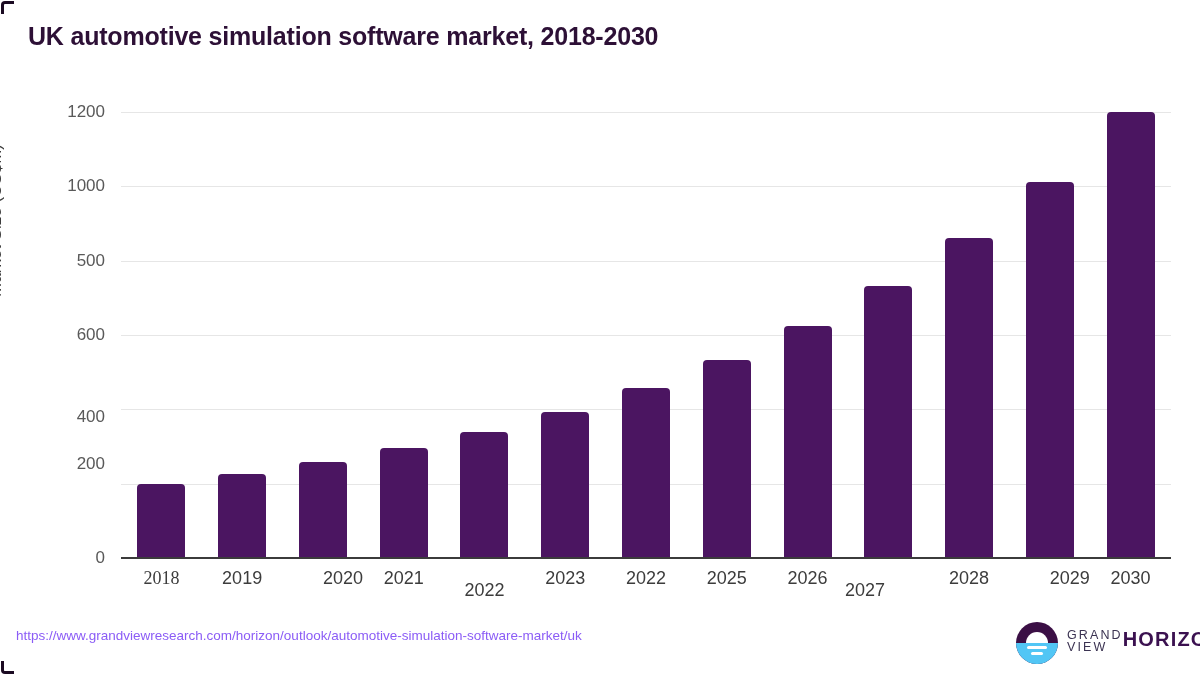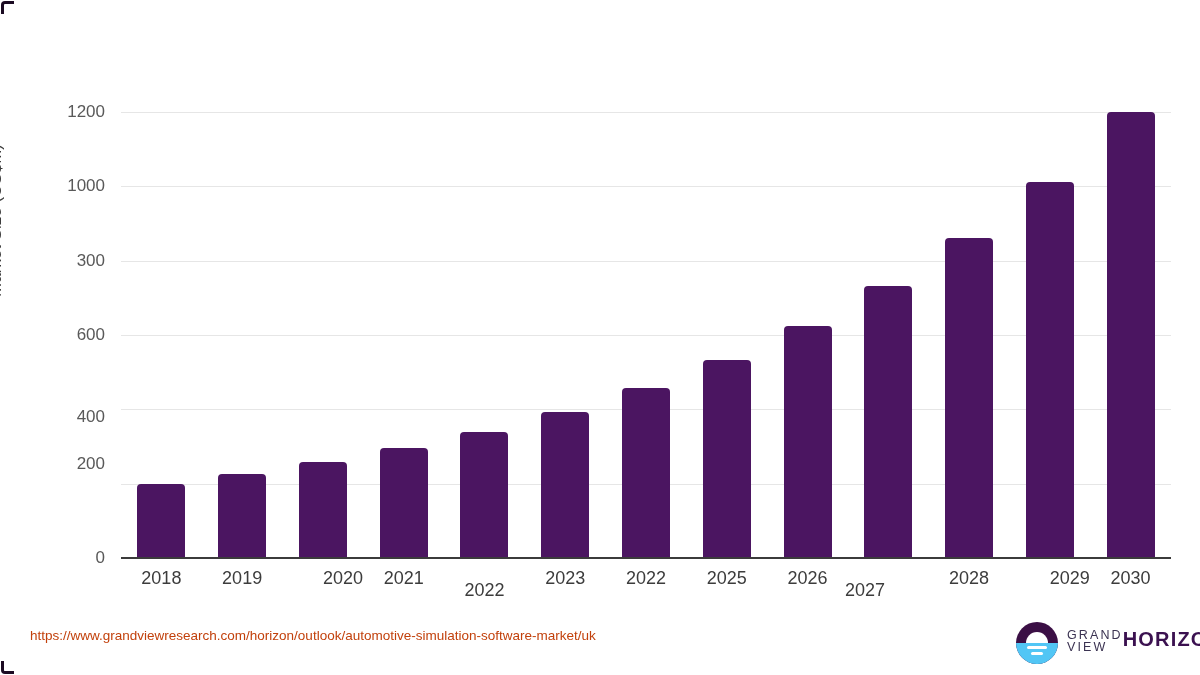--- a/index.html
+++ b/index.html
@@ -100,24 +100,24 @@
     position: absolute;
     top: 568px;
     width: 80px;
     text-align: center;
     font-size: 18px;
     color: #3c3c3c;
   }
 
   #footer-url {
     position: absolute;
-    left: 30px;
+    left: 16px;
     top: 628px;
     font-size: 13.5px;
-    color: #c2410c;
+    color: #8b5cf6;
     white-space: nowrap;
   }
 
   
   #logo {
     position: absolute;
     left: 1016px;
     top: 622px;
     display: flex;
     align-items: center;
@@ -175,29 +175,30 @@
   }
 </style>
 </head>
 <body>
 
 <div id="page">
 
   <div class="corner tl"></div>
   <div class="corner bl"></div>
 
+  <div id="chart-title">UK automotive simulation software market, 2018-2030</div>
 
   <div id="y-axis-label">Market Size (US$M)</div>
 
   <div id="ytick-layer">
       <div class="ytick" style="top: 558px;">0</div>
       <div class="ytick" style="top: 464px;">200</div>
       <div class="ytick" style="top: 409.333px; margin-top: 8px;">400</div>
       <div class="ytick" style="top: 335px;">600</div>
-      <div class="ytick" style="top: 260.667px;">300</div>
+      <div class="ytick" style="top: 260.667px;">500</div>
       <div class="ytick" style="top: 186.333px;">1000</div>
       <div class="ytick" style="top: 112px;">1200</div>
     </div>
 
   <div id="plot">
     <div id="gridlines">
         <div class="gridline" style="top: 446px;"></div>
         <div class="gridline" style="top: 371.667px;"></div>
         <div class="gridline" style="top: 297.333px;"></div>
         <div class="gridline" style="top: 223px;"></div>
@@ -217,21 +218,21 @@
         <div class="bar" title="2026: 623" style="left: 662.538px; height: 231.548px; background: rgb(75, 21, 97);"></div>
         <div class="bar" title="2027: 731" style="left: 743.308px; height: 271.688px; background: rgb(75, 21, 97);"></div>
         <div class="bar" title="2028: 860" style="left: 824.077px; height: 319.633px; background: rgb(75, 21, 97);"></div>
         <div class="bar" title="2029: 1013" style="left: 904.846px; height: 376.498px; background: rgb(75, 21, 97);"></div>
         <div class="bar" title="2030: 1201" style="left: 985.615px; height: 446.372px; background: rgb(75, 21, 97);"></div>
       </div>
   </div>
 
   <div id="axis-line"></div>
   <div id="xticks">
-      <div class="xtick" style="left: 121.385px;">2018</div>
+      <div class="xtick" style="left: 121.385px; font-family: Liberation Serif, serif;">2018</div>
       <div class="xtick" style="left: 202.154px;">2019</div>
       <div class="xtick" style="left: 282.923px; text-align: right;">2020</div>
       <div class="xtick" style="left: 363.692px;">2021</div>
       <div class="xtick" style="left: 444.462px; margin-top: 12px;">2022</div>
       <div class="xtick" style="left: 525.231px;">2023</div>
       <div class="xtick" style="left: 606px;">2022</div>
       <div class="xtick" style="left: 686.769px;">2025</div>
       <div class="xtick" style="left: 767.538px;">2026</div>
       <div class="xtick" style="left: 825px; margin-top: 12px;">2027</div>
       <div class="xtick" style="left: 929.077px;">2028</div>

